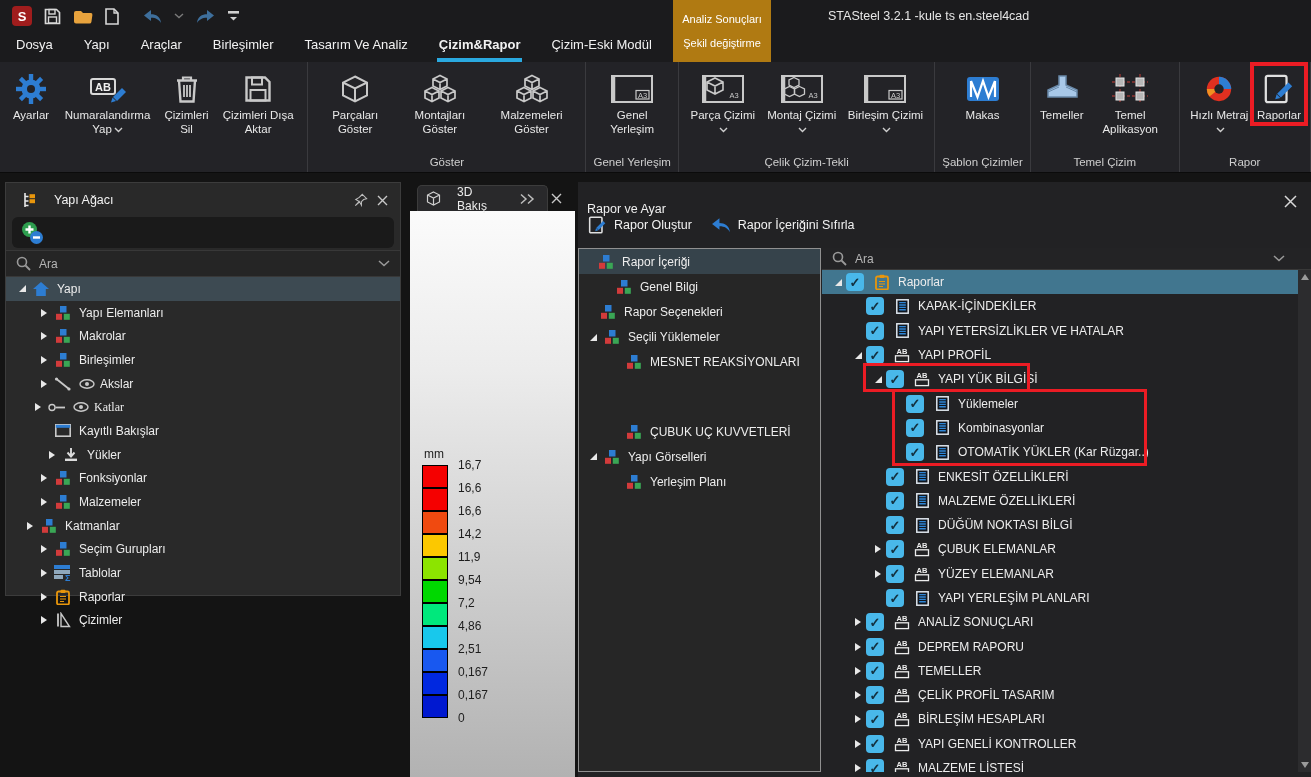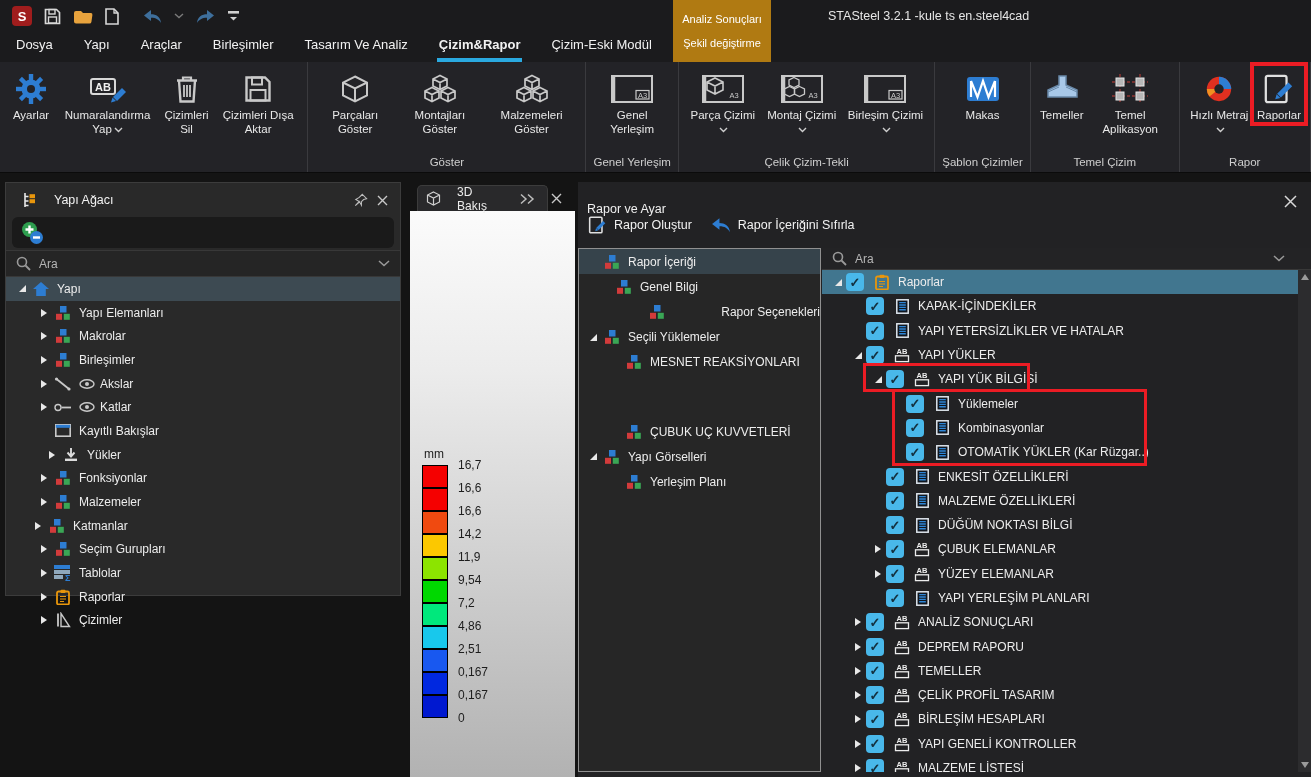--- a/index.html
+++ b/index.html
@@ -508,21 +508,21 @@
           </svg>
         </span>
         <span class="t-eye">
           <svg width="16" height="10">
             <ellipse cx="8" cy="5" rx="7" ry="4.2" fill="none" stroke="#c9c9c9" stroke-width="1.4"></ellipse>
             <circle cx="8" cy="5" r="2" fill="#c9c9c9"></circle>
           </svg>
         </span>
         <span class="t-label">Akslar</span>
       </div>
-      <div class="tree-row" style="padding-left: 30px;">
+      <div class="tree-row" style="padding-left: 24px; font-family: Liberation Serif, serif;">
         <span class="exp exp-closed"></span>
         <span class="t-ico">
           <svg width="18" height="9">
             <circle cx="4" cy="4.5" r="3" fill="none" stroke="#c9c9c9" stroke-width="1.4"></circle>
             <line x1="7.5" y1="4.5" x2="17" y2="4.5" stroke="#c9c9c9" stroke-width="1.8"></line>
           </svg>
         </span>
         <span class="t-eye">
           <svg width="16" height="10">
             <ellipse cx="8" cy="5" rx="7" ry="4.2" fill="none" stroke="#c9c9c9" stroke-width="1.4"></ellipse>
@@ -566,21 +566,21 @@
         <span class="exp exp-closed"></span>
         <span class="t-ico">
           <svg width="16" height="16">
             <rect x="5" y="1" width="6.5" height="6.5" fill="#2d7dd2"></rect>
             <rect x="1" y="8.8" width="6" height="6" fill="#d23b3b"></rect>
             <rect x="8.8" y="8.8" width="6" height="6" fill="#3aa655"></rect>
           </svg>
         </span>
         <span class="t-label">Malzemeler</span>
       </div>
-      <div class="tree-row" style="padding-left: 24px;">
+      <div class="tree-row" style="padding-left: 16px;">
         <span class="exp exp-closed"></span>
         <span class="t-ico">
           <svg width="16" height="16">
             <rect x="5" y="1" width="6.5" height="6.5" fill="#2d7dd2"></rect>
             <rect x="1" y="8.8" width="6" height="6" fill="#d23b3b"></rect>
             <rect x="8.8" y="8.8" width="6" height="6" fill="#3aa655"></rect>
           </svg>
         </span>
         <span class="t-label">Katmanlar</span>
       </div>
@@ -704,21 +704,21 @@
     <div class="rp-tool">
       <span id="rp-undo">
           <svg width="21" height="17" viewBox="0 0 20 16">
             <path d="M9 1 L2 6.5 L9 12 L9 8.8 C14 8.8 17 10.8 19 14.5 C18.5 8 14 5.5 9 5.5 Z" fill="#2d7dd2"></path>
           </svg>
         </span>
       <span>Rapor İçeriğini Sıfırla</span>
     </div>
   </div>
   <div class="content-tree" id="content-tree">
-      <div class="tree-row selected" style="padding-left: 6px;">
+      <div class="tree-row selected" style="">
         <span class="exp"></span>
         <span class="t-ico">
           <svg width="16" height="16">
             <rect x="5" y="1" width="6.5" height="6.5" fill="#2d7dd2"></rect>
             <rect x="1" y="8.8" width="6" height="6" fill="#d23b3b"></rect>
             <rect x="8.8" y="8.8" width="6" height="6" fill="#3aa655"></rect>
           </svg>
         </span>
         <span class="t-label">Rapor İçeriği</span>
       </div>
@@ -726,21 +726,21 @@
         <span class="exp"></span>
         <span class="t-ico">
           <svg width="16" height="16">
             <rect x="5" y="1" width="6.5" height="6.5" fill="#2d7dd2"></rect>
             <rect x="1" y="8.8" width="6" height="6" fill="#d23b3b"></rect>
             <rect x="8.8" y="8.8" width="6" height="6" fill="#3aa655"></rect>
           </svg>
         </span>
         <span class="t-label">Genel Bilgi</span>
       </div>
-      <div class="tree-row" style="padding-left: 2px; justify-content: space-between;">
+      <div class="tree-row" style="padding-left: 2px;">
         <span class="exp"></span>
         <span class="t-ico">
           <svg width="16" height="16">
             <rect x="5" y="1" width="6.5" height="6.5" fill="#2d7dd2"></rect>
             <rect x="1" y="8.8" width="6" height="6" fill="#d23b3b"></rect>
             <rect x="8.8" y="8.8" width="6" height="6" fill="#3aa655"></rect>
           </svg>
         </span>
         <span class="t-label">Rapor Seçenekleri</span>
       </div>
@@ -852,21 +852,21 @@
         </div>
         <div class="tree-row" style="padding-left: 28px;">
           <span class="exp exp-open"></span>
           <span class="cbx">✓</span>
           <span class="t-ico">
             <svg width="20" height="16">
               <text x="10" y="7" font-size="7.5" font-weight="bold" fill="#ececec" text-anchor="middle" font-family="Liberation Sans,sans-serif">AB</text>
               <rect x="3.5" y="8.8" width="13" height="5.8" fill="none" stroke="#ececec" stroke-width="1.3"></rect>
             </svg>
           </span>
-          <span class="t-label">YAPI YÜKLER</span>
+          <span class="t-label">YAPI PROFİL</span>
         </div>
         <div class="tree-row" style="padding-left: 48px;">
           <span class="exp exp-open"></span>
           <span class="cbx">✓</span>
           <span class="t-ico">
             <svg width="20" height="16">
               <text x="10" y="7" font-size="7.5" font-weight="bold" fill="#ececec" text-anchor="middle" font-family="Liberation Sans,sans-serif">AB</text>
               <rect x="3.5" y="8.8" width="13" height="5.8" fill="none" stroke="#ececec" stroke-width="1.3"></rect>
             </svg>
           </span>

